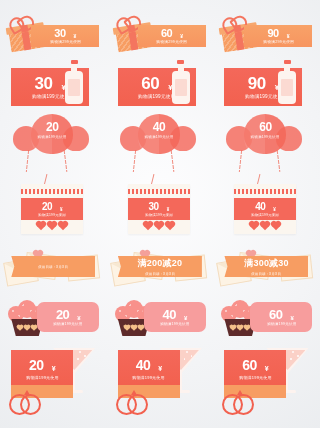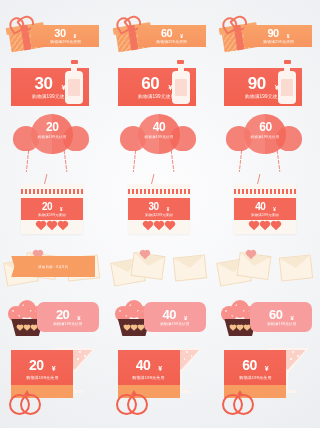--- a/index.html
+++ b/index.html
@@ -386,28 +386,36 @@
         <div class="sub">使用日期：X月X日</div>
       </div>
     </div>
       </div>
     <div class="cell">
         <div class="inner">
       <div class="env env-a"></div>
       <div class="env env-c"></div>
       <div class="env env-b"></div>
       <div class="env-hrt"></div>
+      <div class="ribbon">
+        <div class="big">满200减20</div>
+        <div class="sub">使用日期：X月X日</div>
+      </div>
     </div>
       </div>
     <div class="cell">
         <div class="inner">
       <div class="env env-a"></div>
       <div class="env env-c"></div>
       <div class="env env-b"></div>
       <div class="env-hrt"></div>
+      <div class="ribbon">
+        <div class="big">满300减30</div>
+        <div class="sub">使用日期：X月X日</div>
+      </div>
     </div>
       </div>
   </div>
 
   <div class="row r6">
     <div class="cell">
         <div class="inner">
       <div class="cup">
         <div class="cup-top">
               <div class="sw sw1"></div>

